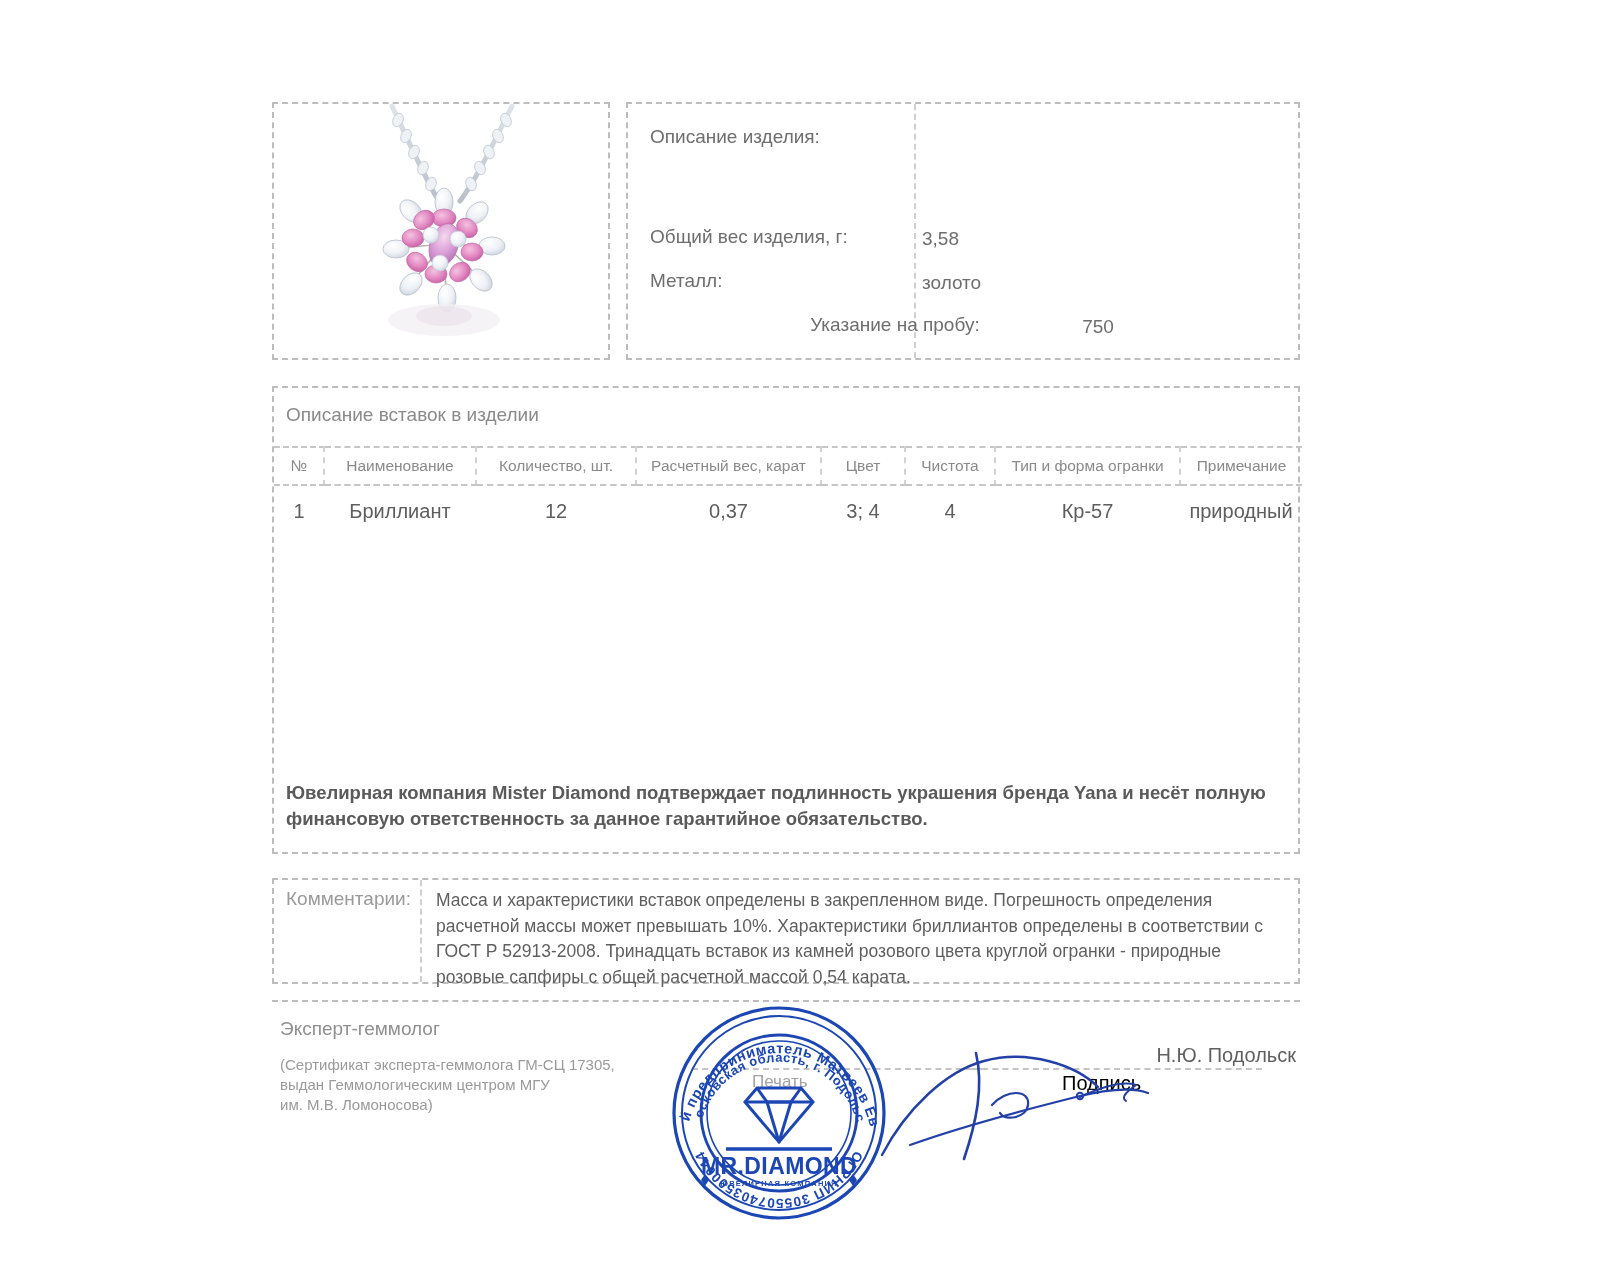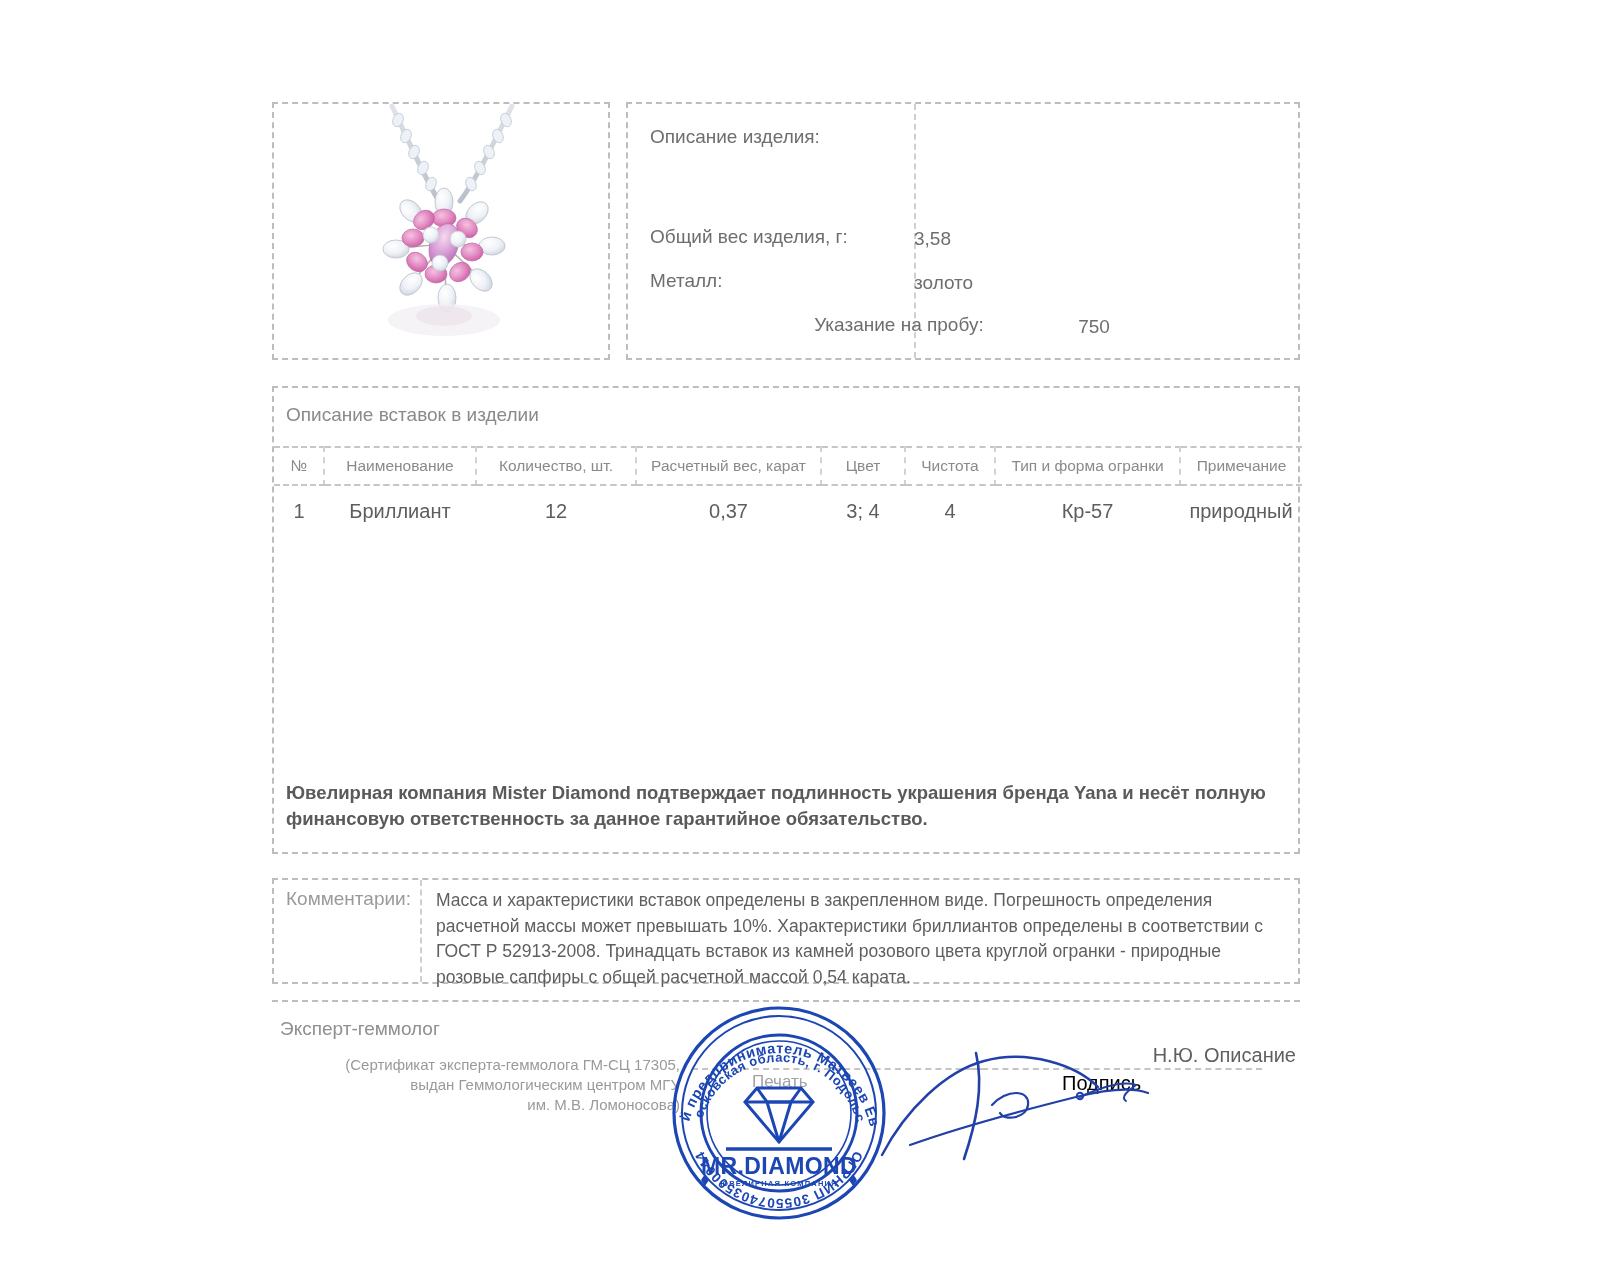--- a/index.html
+++ b/index.html
@@ -101,20 +101,21 @@
     left: 286px;
     top: 0;
     bottom: 0;
     border-left: 2px dashed #cfcfcf;
   }
   .spec-row {
     position: absolute;
     left: 22px;
     right: 24px;
     display: flex;
+    gap: 8px;
   }
   .spec-label {
     width: 264px;
     font-size: 19px;
     color: #6e6e6e;
     flex: none;
   }
   .spec-value {
     font-size: 19px;
     color: #6e6e6e;
@@ -236,21 +237,20 @@
   }
   .expert-title {
     font-size: 19px;
     color: #8f8f8f;
     margin-bottom: 15px;
   }
   .expert-sub {
     font-size: 15px;
     color: #9a9a9a;
     line-height: 1.33;
-    text-align: right;
   }
   .pechat-line {
     position: absolute;
     left: 420px;
     top: 66px;
     width: 290px;
     border-top: 2px dashed #c4c4c4;
   }
   .pechat-label {
     position: absolute;
@@ -470,21 +470,21 @@
       <div class="expert-sub">выдан Геммологическим центром МГУ</div>
       <div class="expert-sub">им. М.В. Ломоносова)</div>
     </div>
 
     <div class="pechat-line"></div>
     <div class="pechat-label">Печать</div>
 
     <div class="podpis-line"></div>
     <div class="podpis-label">Подпись</div>
 
-    <div class="signer-name">Н.Ю. Описание</div>
+    <div class="signer-name">Н.Ю. Подольск</div>
   </div>
 
   <div class="stamp">
     <svg viewBox="0 0 222 222" width="222" height="222">
       <defs>
         <path id="arcOuter" d="M 111,111 m 0,-96 a 96,96 0 1,1 -0.1,0"></path>
         <path id="arcOuterTop" d="M 20,125 A 93,93 0 0 1 202,125"></path>
         <path id="arcInnerTop" d="M 33,122 A 80,80 0 0 1 189,122"></path>
         <path id="arcBottom" d="M 193,131 A 84,84 0 0 1 29,131"></path>
       </defs>

